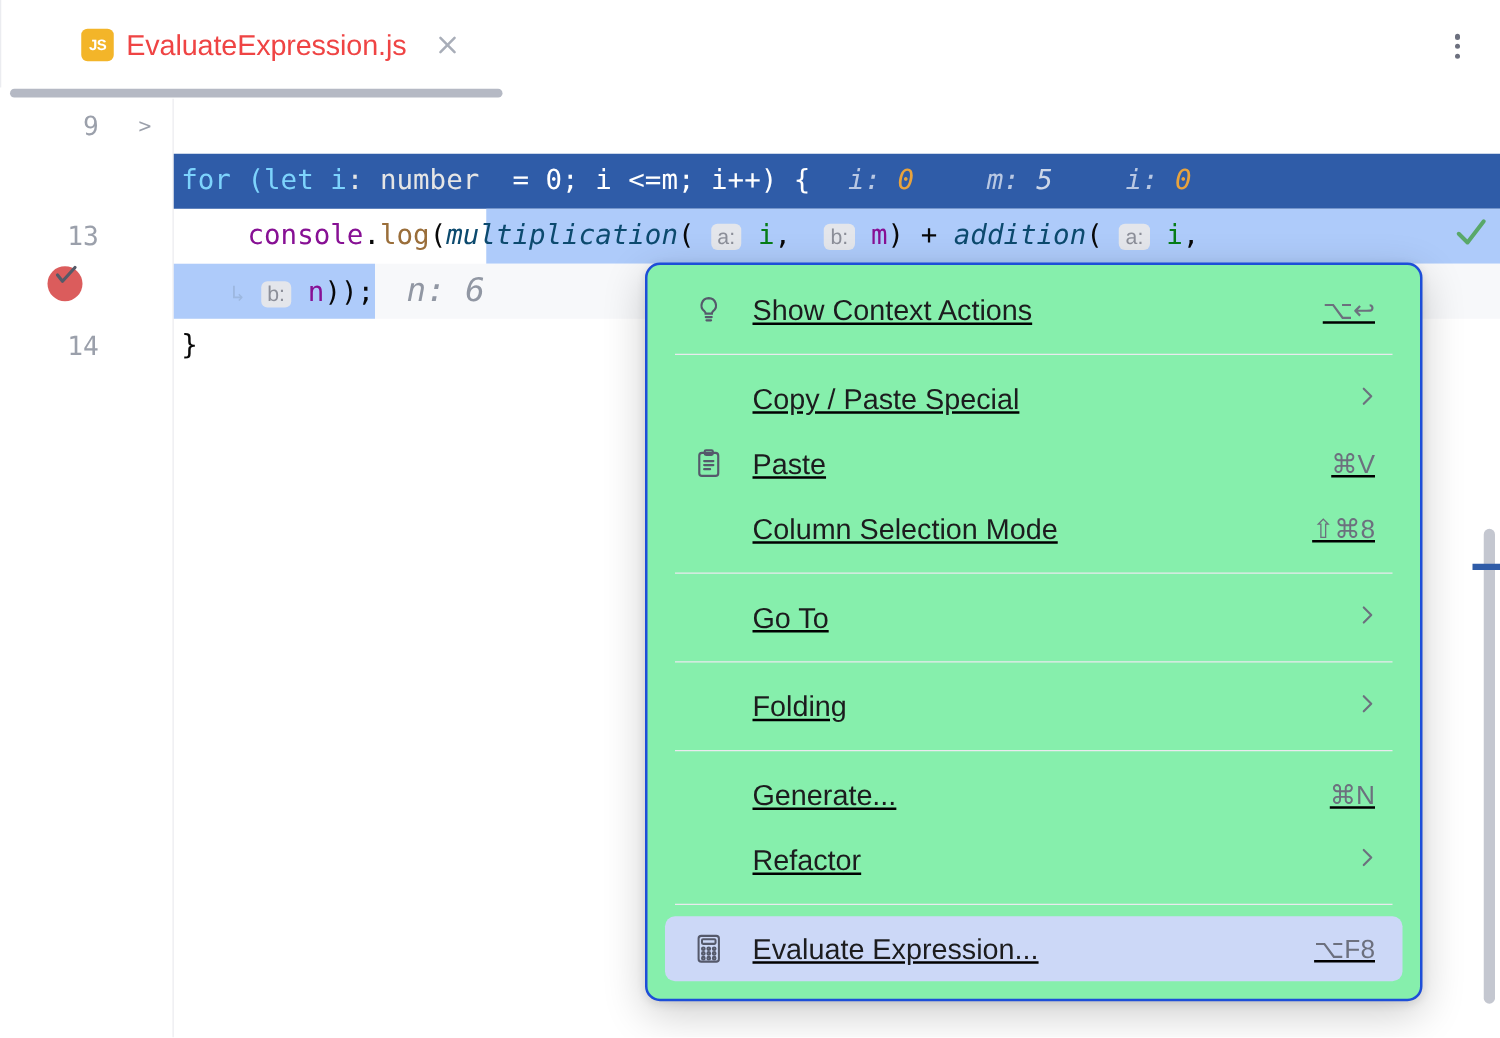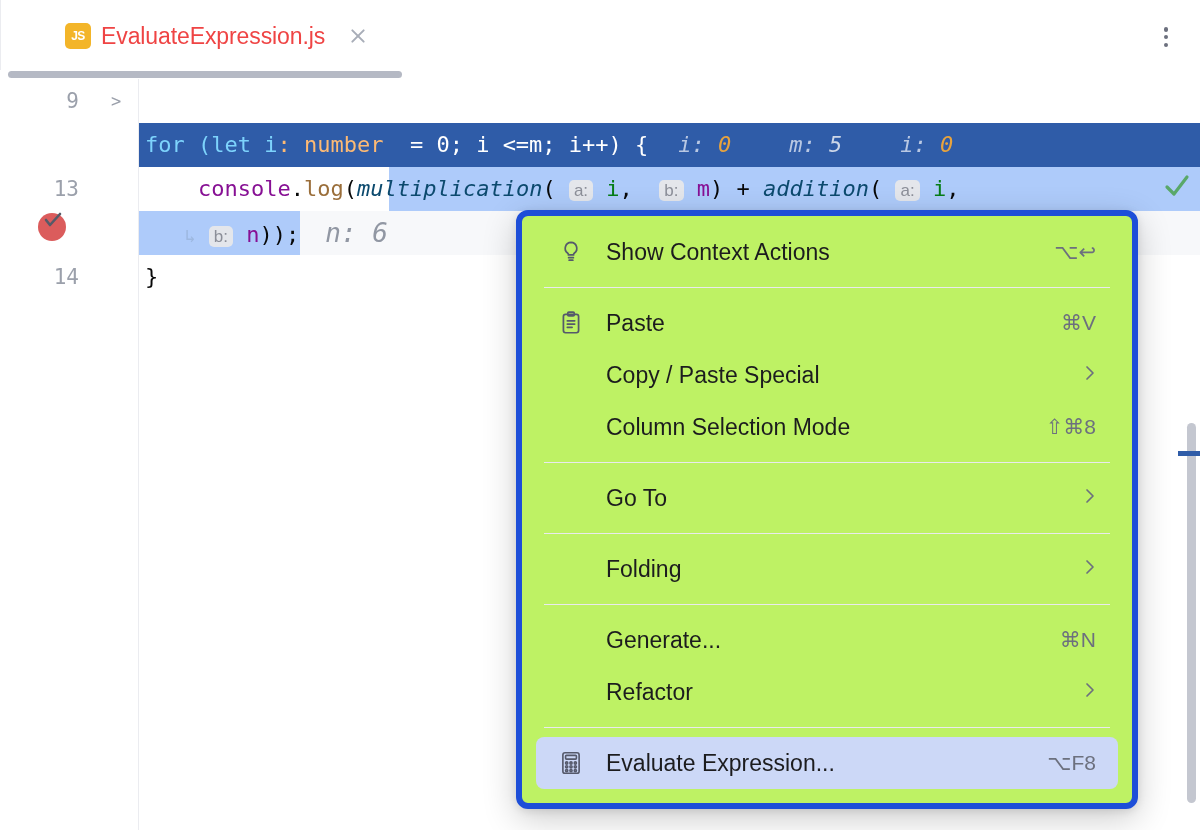--- a/index.html
+++ b/index.html
@@ -96,21 +96,21 @@
     color:#3c4c3c;
   }
 
   
   .execline {
     position:absolute; left:0; top:0; width:1061px; height:44px;
     background:#2f5ca8;
   }
   .execline .code { color:#ffffff; }
   .execline .code .kw { color:#7dd3fc; }
-  .execline .typehint { color:#fdba74; font-style:normal; }
+  .execline .typehint { color:#e5e5e5; font-style:normal; }
   .execline .dbg-name { color:#b9c8e3; font-style:italic; }
   .execline .dbg-val-orange { color:#e8a33d; font-style:italic; }
   .execline .dbg-val-gray { color:#cdd7e8; font-style:italic; }
 
   
   .caretrow { background:#f7f8fa; }
 
   
   .phint {
     background:#e4e6eb; color:#8c8f99; border-radius:5px;
@@ -138,25 +138,26 @@
     background:#c4c7d0; border-radius:5px;
   }
   .vscroll-mark {
     position:absolute; right:0px; top:372px; width:22px; height:5px;
     background:#2f5ca8;
   }
 
   
   .ctxmenu {
     position:absolute; left:516px; top:210px; width:622px;
-    background:#bef264; border-radius:12px;
-    border:6px solid #1d4ed8;
+    background:#86efac; border-radius:12px;
+    border:2px solid #1d4ed8;
     box-shadow:0 10px 34px rgba(0,0,0,0.20), 0 2px 8px rgba(0,0,0,0.10);
     padding:10px 0 14px 0;
     font-family:"Liberation Sans", sans-serif;
+    text-decoration:underline;
   }
   .mi {
     position:relative; height:52px; display:flex; align-items:center;
     padding:0 22px 0 22px; margin:0 14px; border-radius:8px; cursor:pointer;
   }
   .mi .mi-icon {
     width:30px; display:flex; align-items:center; justify-content:flex-start;
     flex:none;
   }
   .mi .mi-label {
@@ -268,39 +269,39 @@
           <path d="M9.8 17.2h4.4M10.3 19.6h3.4"></path>
         </svg>
       </span>
       <span class="mi-label">Show Context Actions</span>
       <span class="mi-right">⌥↩</span>
     </div>
 
     <div class="msep"></div>
 
     <div class="mi">
+      <span class="mi-icon"></span>
+      <span class="mi-label">Copy / Paste Special</span>
+      <span class="mi-chevron">
+        <svg width="12" height="20" viewBox="0 0 12 20" fill="none" stroke="#6c707e" stroke-width="1.7" stroke-linecap="round" stroke-linejoin="round">
+            <path d="M3 4 L9 10 L3 16"></path>
+          </svg>
+      </span>
+    </div>
+
+    <div class="mi">
       <span class="mi-icon">
         <svg width="26" height="26" viewBox="0 0 24 24" fill="none" stroke="#55596b" stroke-width="1.6" stroke-linejoin="round">
           <rect x="5" y="4" width="14" height="17" rx="2"></rect>
           <rect x="9" y="2" width="6" height="3.4" rx="1"></rect>
           <path d="M8.6 10h6.8M8.6 13h6.8M8.6 16h4.4" stroke-linecap="round"></path>
         </svg>
       </span>
       <span class="mi-label">Paste</span>
       <span class="mi-right">⌘V</span>
-    </div>
-
-    <div class="mi">
-      <span class="mi-icon"></span>
-      <span class="mi-label">Copy / Paste Special</span>
-      <span class="mi-chevron">
-        <svg width="12" height="20" viewBox="0 0 12 20" fill="none" stroke="#6c707e" stroke-width="1.7" stroke-linecap="round" stroke-linejoin="round">
-            <path d="M3 4 L9 10 L3 16"></path>
-          </svg>
-      </span>
     </div>
 
     <div class="mi">
       <span class="mi-icon"></span>
       <span class="mi-label">Column Selection Mode</span>
       <span class="mi-right">⇧⌘8</span>
     </div>
 
     <div class="msep"></div>
 

